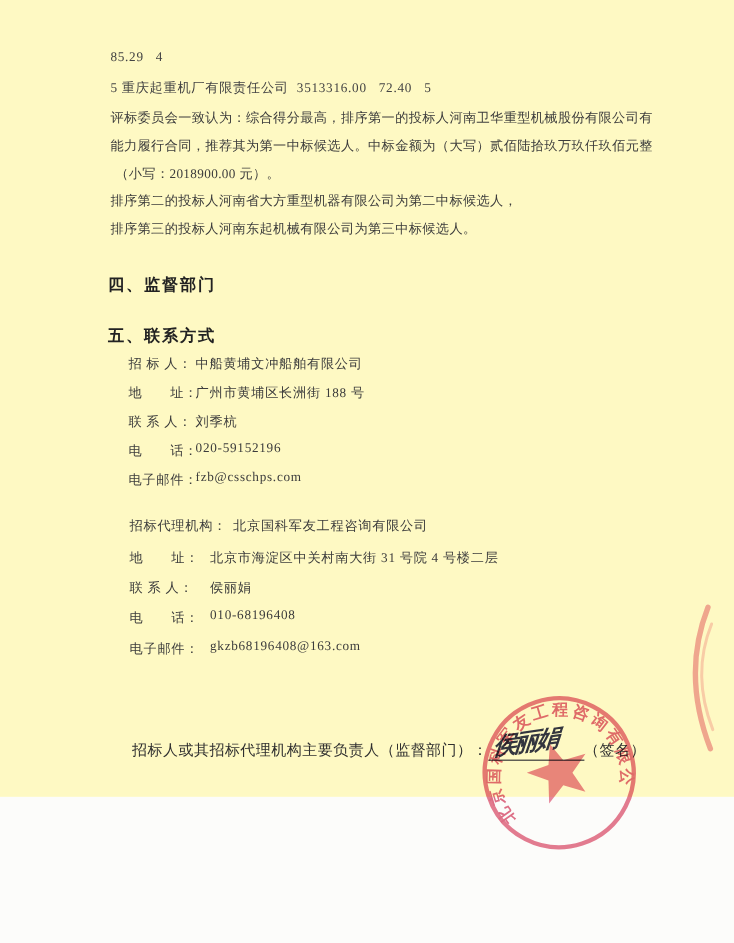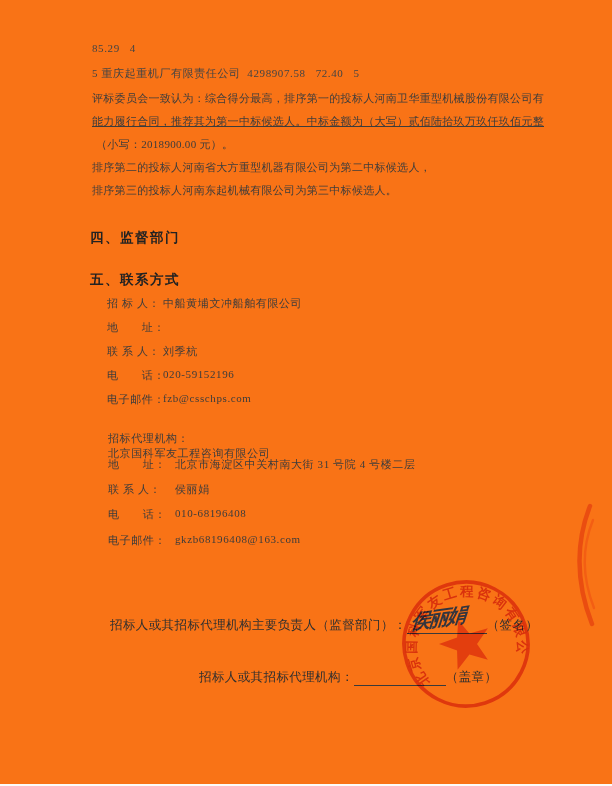--- a/index.html
+++ b/index.html
@@ -3,21 +3,21 @@
 <meta charset="utf-8">
 <style>
   html,body{margin:0;padding:0;}
   body{
     width:612px;height:786px;
     background:#fcfcfa;
     font-family:"Liberation Serif","DejaVu Serif",serif;
     color:#3a3a3a;
     overflow:hidden;
   }
-  .page{position:relative;width:612px;height:784px;background:#f97316;}
+  .page{position:relative;width:612px;height:664px;background:#fef9c3;}
   .tline{position:absolute;white-space:pre;font-size:11px;letter-spacing:0.3px;color:#3c3c3c;}
   .frag{font-size:11px;letter-spacing:0.6px;color:#444;}
   .heading{
     position:absolute;font-family:"Liberation Sans","DejaVu Sans",sans-serif;
     font-weight:bold;font-size:13.5px;letter-spacing:1.5px;color:#222;white-space:pre;
   }
   .crow{position:absolute;display:flex;font-size:11px;letter-spacing:0.6px;color:#3c3c3c;white-space:pre;font-family:Liberation Serif, serif;}
   .crow .lbl{display:inline-block;}
   .crow.t .lbl{width:56px;}
   .crow.a .lbl{width:67px;}
@@ -37,53 +37,54 @@
   }
   .stamp{position:absolute;left:394px;top:572px;width:144px;height:144px;mix-blend-mode:multiply;}
   .edge-arc{position:absolute;left:560px;top:498px;width:48px;height:134px;mix-blend-mode:multiply;}
 </style>
 </head>
 <body>
 
 <div class="page">
 
   <div class="tline frag" style="left:92px;top:42px;">85.29   4</div>
-  <div class="tline frag" style="left:92px;top:66px;">5 重庆起重机厂有限责任公司  4298907.58   72.40   5</div>
+  <div class="tline frag" style="left:92px;top:66px;">5 重庆起重机厂有限责任公司  3513316.00   72.40   5</div>
 
   <div class="tline" style="left:92px;top:91px;">评标委员会一致认为：综合得分最高，排序第一的投标人河南卫华重型机械股份有限公司有</div>
-  <div class="tline" style="left:92px;top:114px;text-decoration:underline;">能力履行合同，推荐其为第一中标候选人。中标金额为（大写）贰佰陆拾玖万玖仟玖佰元整</div>
+  <div class="tline" style="left:92px;top:114px;">能力履行合同，推荐其为第一中标候选人。中标金额为（大写）贰佰陆拾玖万玖仟玖佰元整</div>
   <div class="tline" style="left:96px;top:137px;">（小写：2018900.00 元）。</div>
   <div class="tline" style="left:92px;top:183px;">排序第三的投标人河南东起机械有限公司为第三中标候选人。</div>
   <div class="tline" style="left:92px;top:160px;">排序第二的投标人河南省大方重型机器有限公司为第二中标候选人，</div>
 
   <div class="heading" style="left:90px;top:229px;">四、监督部门</div>
 
   <div class="heading" style="left:90px;top:271px;">五、联系方式</div>
 
   <div class="crow t" style="left:107px;top:296px;">
     <span class="lbl">招 标 人：</span>
     <span class="val">中船黄埔文冲船舶有限公司</span>
   </div>
   <div class="crow t" style="left:107px;top:320px;">
     <span class="lbl">地　　址：</span>
+    <span class="val">广州市黄埔区长洲街 188 号</span>
   </div>
   <div class="crow t" style="left:107px;top:344px;">
     <span class="lbl">联 系 人：</span>
     <span class="val">刘季杭</span>
   </div>
   <div class="crow t" style="left:107px;top:368px;">
     <span class="lbl">电　　话：</span>
     <span class="val">020-59152196</span>
   </div>
   <div class="crow t" style="left:107px;top:392px;">
     <span class="lbl">电子邮件：</span>
     <span class="val">fzb@csschps.com</span>
   </div>
 
-  <div class="crow a first" style="left:108px;top:431px;flex-direction:column;">
+  <div class="crow a first" style="left:108px;top:431px;">
     <span class="lbl">招标代理机构：</span>
     <span class="val">北京国科军友工程咨询有限公司</span>
   </div>
   <div class="crow a" style="left:108px;top:457px;">
     <span class="lbl">地　　址：</span>
     <span class="val">北京市海淀区中关村南大街 31 号院 4 号楼二层</span>
   </div>
   <div class="crow a" style="left:108px;top:482px;">
     <span class="lbl">联 系 人：</span>
     <span class="val">侯丽娟</span>
@@ -94,23 +95,20 @@
   </div>
   <div class="crow a" style="left:108px;top:533px;">
     <span class="lbl">电子邮件：</span>
     <span class="val">gkzb68196408@163.com</span>
   </div>
 
   <div class="sigline" style="left:110px;top:617px;">
     <span>招标人或其招标代理机构主要负责人（监督部门）：</span><span class="blank sig"><span class="handwriting">侯丽娟</span></span><span>（签名）</span>
   </div>
 
-  <div class="sigline" style="left:199px;top:669px;">
-    <span>招标人或其招标代理机构：</span><span class="blank seal"></span><span>（盖章）</span>
-  </div>
 
   <svg class="stamp" viewBox="0 0 144 144">
     <g transform="rotate(-18 72 72)" opacity="0.82">
       <circle cx="72" cy="72" r="62" fill="none" stroke="#e0607b" stroke-width="3.6"></circle>
       <path d="M 72,47 L 78.5,63.1 L 97.7,63.7 L 82.5,75.4 L 87.9,93.8 L 72,83 L 56.1,93.8 L 61.5,75.4 L 46.3,63.7 L 65.5,63.1 Z" fill="#e05a77" opacity="0.88"></path>
       <defs>
         <path id="sealTextArc" d="M 27,99 A 51,51 0 1 1 117,99" fill="none"></path>
       </defs>
       <text font-size="13.5" fill="#d94f6e" font-weight="bold" font-family="Liberation Sans, DejaVu Sans, sans-serif" letter-spacing="2.5">
         <textPath href="#sealTextArc" startOffset="2">北京国科军友工程咨询有限公司</textPath>

